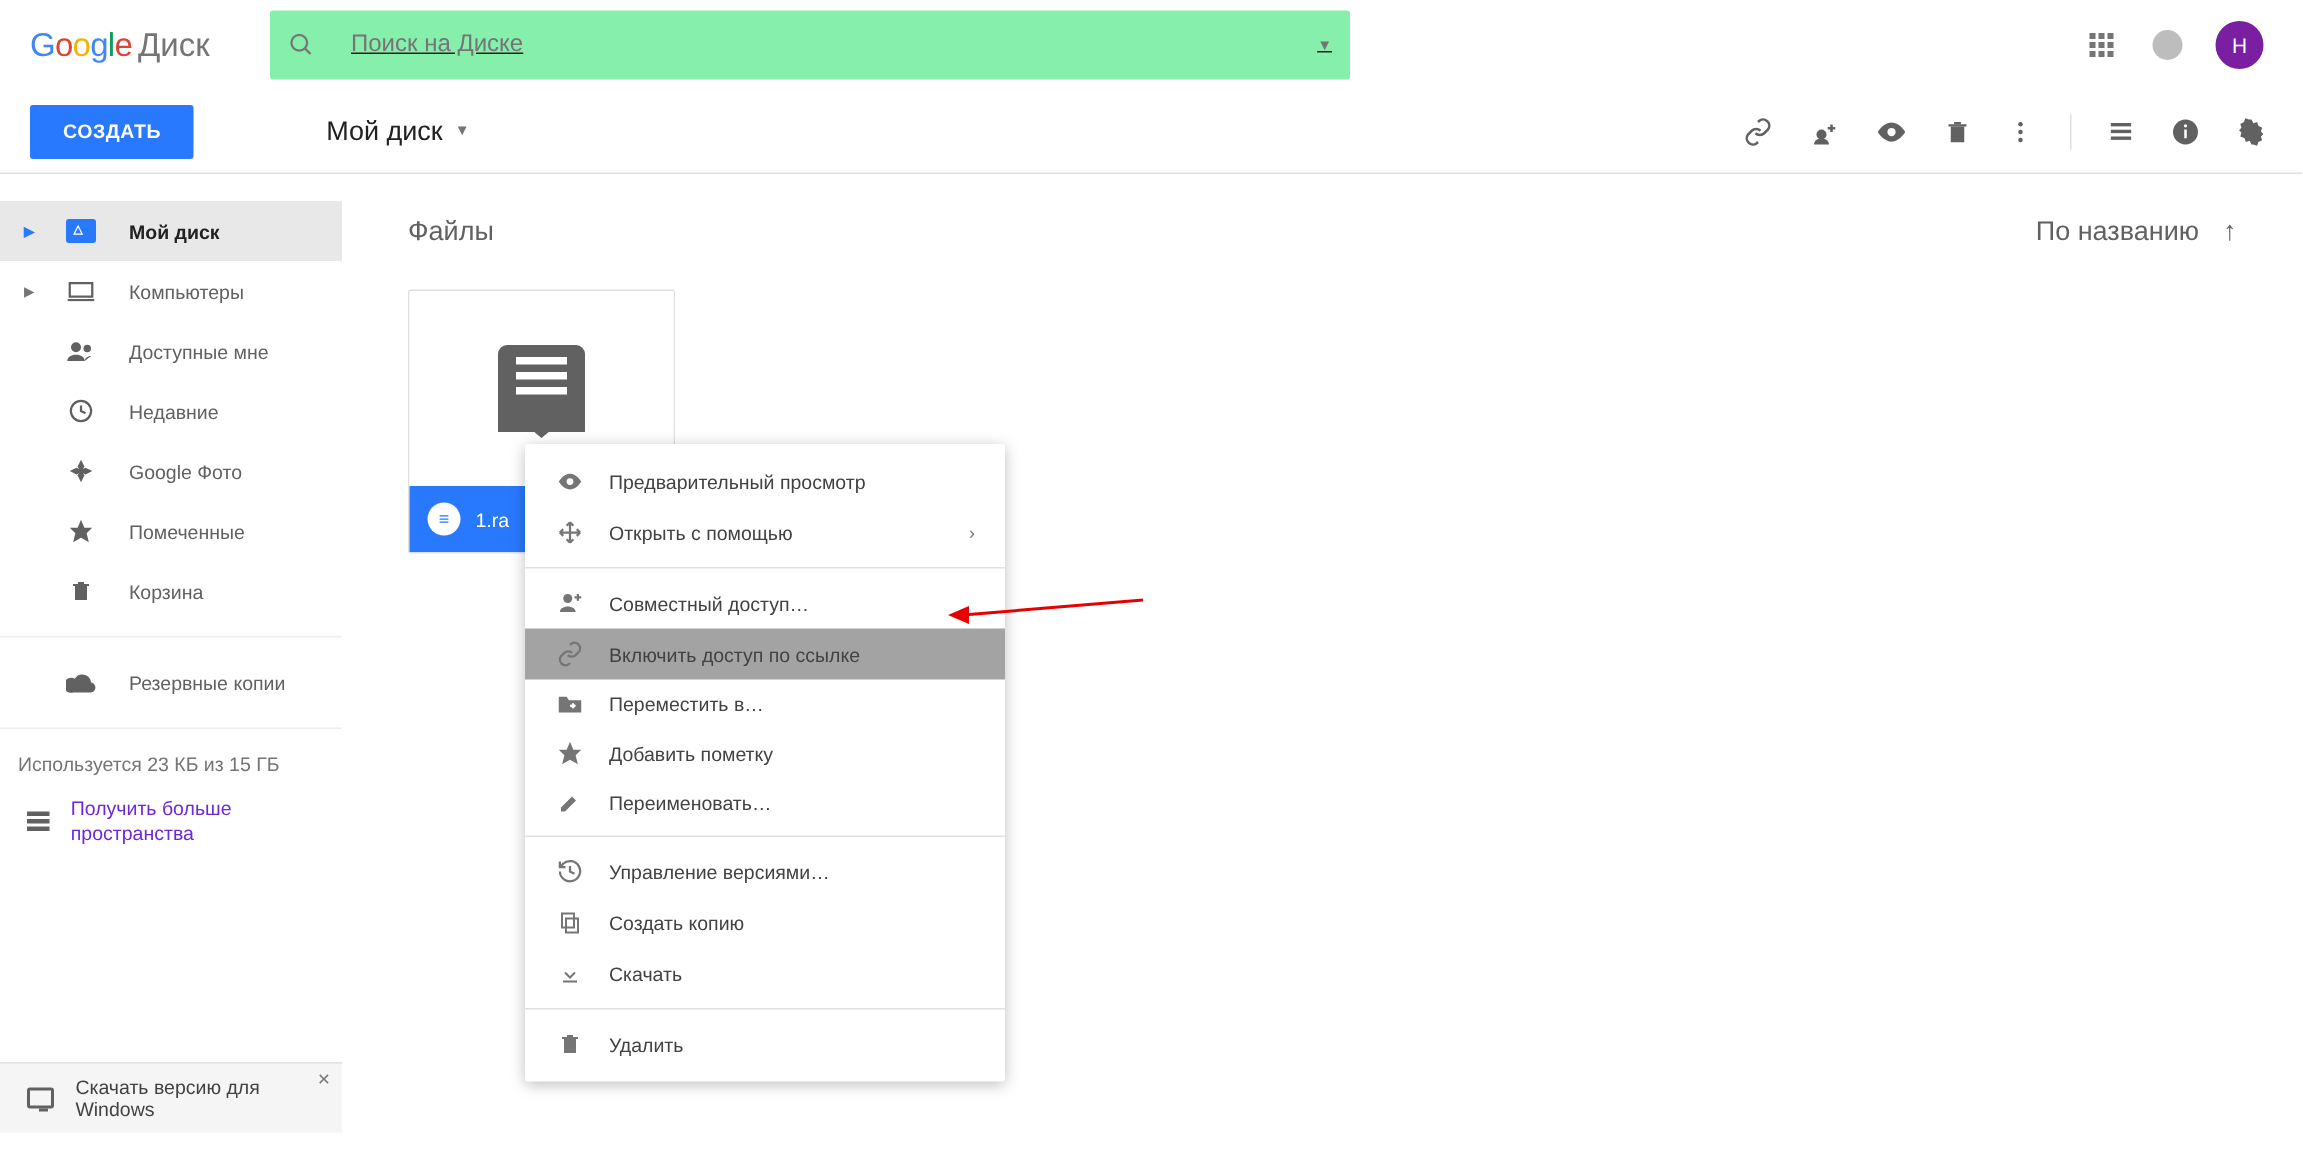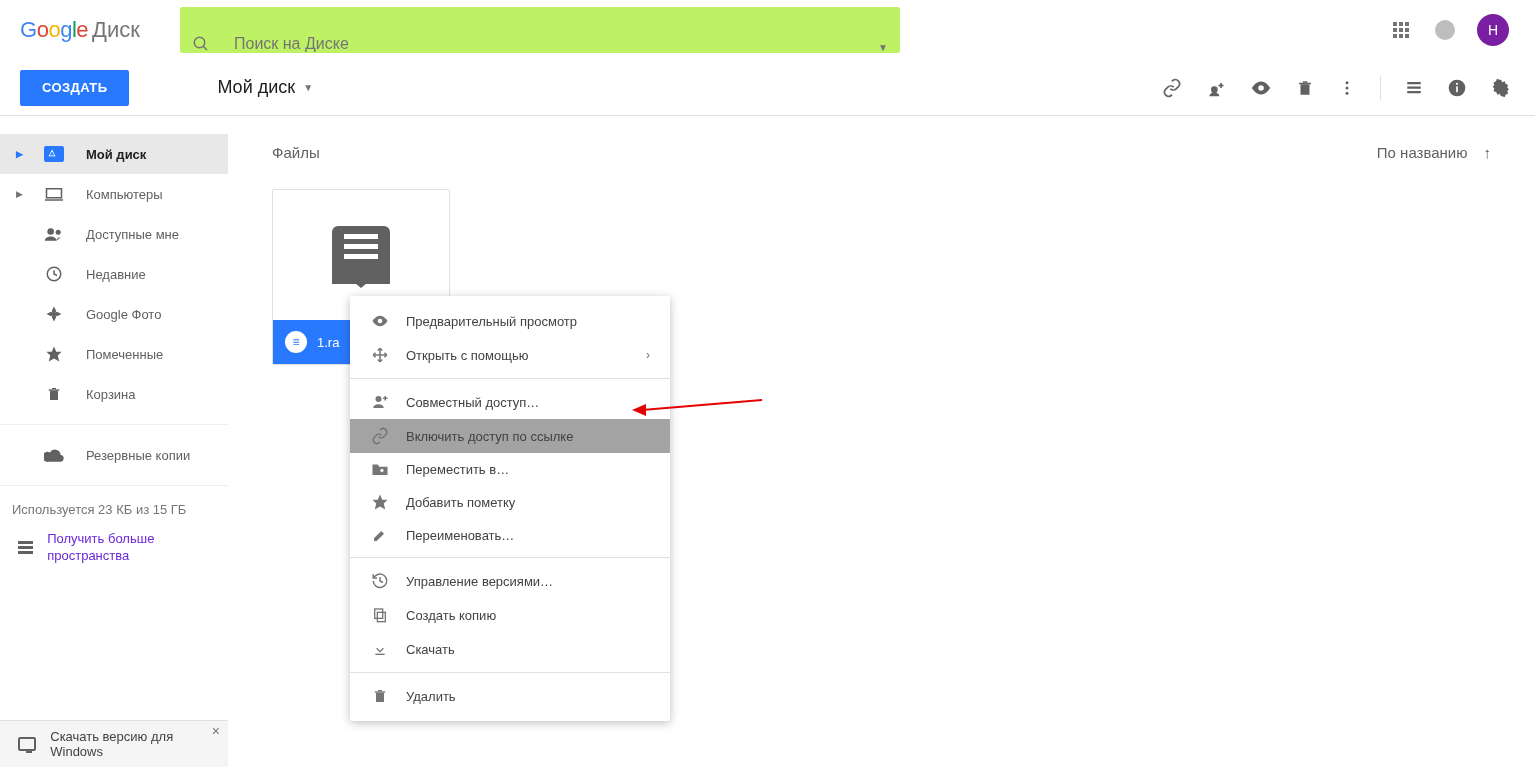--- a/index.html
+++ b/index.html
@@ -29,26 +29,27 @@
   .google-logo { font-size: 22px; font-weight: 500; letter-spacing: -0.5px;}
   .g1 { color:#4285f4; }
   .g2 { color:#db4437; }
   .g3 { color:#f4b400; }
   .g4 { color:#4285f4; }
   .g5 { color:#0f9d58; }
   .g6 { color:#db4437; }
   .product { font-size: 22px; color:#757575; font-weight: 300;}
   .search-bar {
     display: flex;
-    align-items: flex-end;
-    background: #bef264;
+    align-items: center;
+    background: #86efac;
     border-radius: 2px;
     height: 46px;
     width: 720px;
     padding: 0 12px;
+    text-decoration: underline;
   }
   .search-bar .sicon { color:#757575; font-size: 18px; margin-right: 24px;}
   .search-bar input {
     flex: 1;
     border: none;
     background: transparent;
     font-size: 16px;
     color: #212121;
     outline: none;
   }
@@ -155,21 +156,21 @@
     font-size: 13px;
     color:#6d28d9;
     line-height: 1.3;
   }
   .promo .pico {
     width:18px; display:flex; flex-direction:column; gap:2px;
   }
   .promo .pico span { height:3px; background:#616161;}
   .download-banner {
     position:absolute;
-    left:0; bottom:0;
+    left:0; bottom:12px;
     width: 228px;
     background:#f5f5f5;
     border-top:1px solid #e0e0e0;
     padding: 8px 18px;
     display:flex;
     align-items:center;
     gap:14px;
     font-size: 13px;
     color:#424242;
   }
@@ -178,21 +179,21 @@
   .download-banner .mon::after { content:""; position:absolute; bottom:-4px; left:6px; width:6px; height:2px; background:#616161;}
   
   .content {
     flex:1;
     padding: 28px 44px;
     position: relative;
   }
   .content-head {
     display:flex;
     align-items:center;
-    font-size:15px;
+    font-size:18px;
     color:#616161;
   }
   .sort-area { margin-left:auto; display:flex; align-items:center; gap:16px;}
   .file-card {
     width: 178px;
     border:1px solid #e0e0e0;
     border-radius: 2px;
     margin-top: 28px;
     position: relative;
     overflow: visible;

